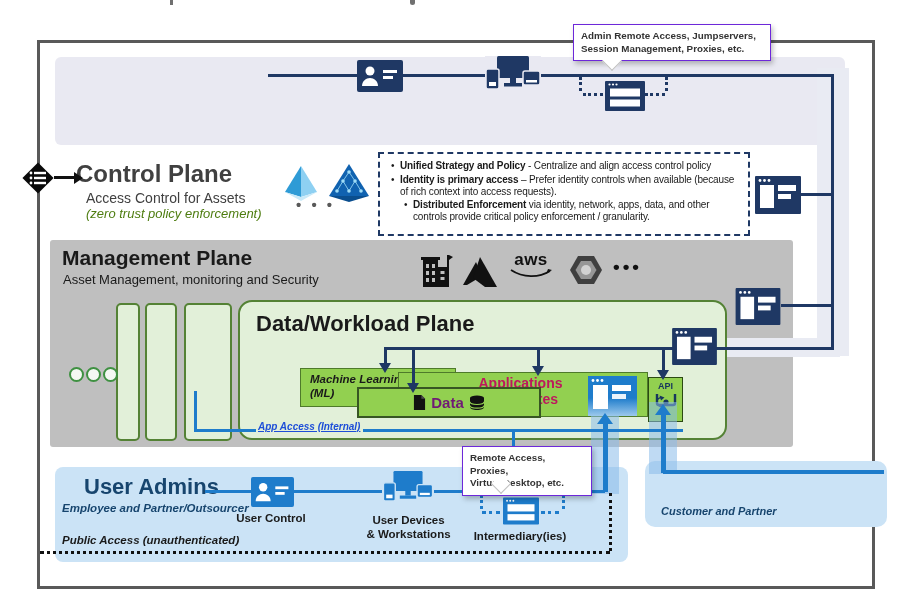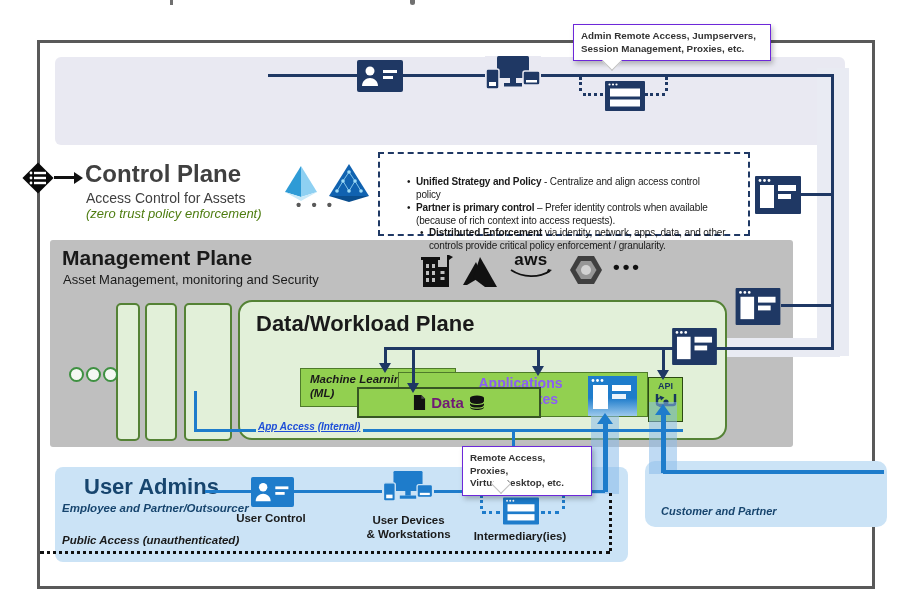--- a/index.html
+++ b/index.html
@@ -23,21 +23,21 @@
   .callout{background:#fff;border:1px solid #6d28d9;box-shadow:2px 3px 5px rgba(0,0,0,0.25);
            font-size:9.8px;font-weight:bold;color:#333;padding:5px 7px;line-height:12.5px;z-index:10;}
   .callout-tip{background:#fff;border-right:1px solid #BFBFBF;border-bottom:1px solid #BFBFBF;
                width:13px;height:13px;transform:rotate(45deg);z-index:11;}
   
   .dotv-navy{border-left:3px dotted #1F3864;}
   .doth-navy{border-top:3px dotted #1F3864;}
   .dotv-blue{border-left:3px dotted #1E7CCB;}
   .doth-blue{border-top:3px dotted #1E7CCB;}
   
-  ul.bullets{margin:16px;padding:0 0 0 14px;list-style:none;}
+  ul.bullets{margin:0;padding:0 0 0 14px;list-style:none;}
   ul.bullets li{position:relative;margin:0 0 1px 0;}
   ul.bullets li:before{content:"•";position:absolute;left:-9px;top:0;}
   ul.bullets ul{margin:0;padding:0 0 0 13px;list-style:none;}
   .greencircle{width:11px;height:11px;border:2px solid #3F9142;border-radius:50%;background:#F4F8F3;}
 </style>
 </head>
 <body>
 
 <div class="stage">
 
@@ -119,21 +119,21 @@
         <rect x="14" y="11.8" width="12" height="2.4" fill="#fff"></rect>
         <circle cx="11" cy="18" r="1.4" fill="#fff"></circle>
         <rect x="14" y="16.8" width="12" height="2.4" fill="#fff"></rect>
         <circle cx="11" cy="23" r="1.4" fill="#fff"></circle>
         <rect x="14" y="21.8" width="12" height="2.4" fill="#fff"></rect>
       </svg>
   </div>
   <div class="abs" style="left:54px;top:176px;width:22px;height:3px;background:#111;z-index:6;"></div>
   <div class="abs arr-right-black" style="left:74px;top:171.5px;z-index:6;"></div>
 
-  <div class="abs b nowrap" style="left:85px;top:160px;font-size:24px;color:#404040;">Control Plane</div>
+  <div class="abs b nowrap" style="left:76px;top:160px;font-size:24px;color:#404040;">Control Plane</div>
   <div class="abs nowrap" style="left:86px;top:190px;font-size:14px;color:#404040;">Access Control for Assets</div>
   <div class="abs i nowrap" style="left:86px;top:206px;font-size:13px;color:#4d7c0f;">(zero trust policy enforcement)</div>
 
   <div class="abs" style="left:282px;top:164px;width:38px;height:38px;">
     <svg width="38" height="38" viewBox="0 0 38 38">
         <polygon points="19,2 3,28 19,33" fill="#2E9BD6"></polygon>
         <polygon points="19,2 35,28 19,33" fill="#8ED0F2"></polygon>
         <polygon points="3,28 19,33 35,28 19,37" fill="#C9E9F8"></polygon>
       </svg>
   </div>
@@ -158,21 +158,21 @@
           <line x1="29" y1="19" x2="35" y2="29"></line>
         </g>
       </svg>
   </div>
   <div class="abs b nowrap" style="left:296px;top:196px;font-size:15px;color:#595959;letter-spacing:3px;">• • •</div>
 
   <div class="abs" style="left:378px;top:152px;width:372px;height:84px;border:2px dashed #1F3864;background:#fff;z-index:5;
               font-size:10px;line-height:12.5px;letter-spacing:-0.15px;color:#1a1a1a;padding:6px 6px 0 6px;box-sizing:border-box;">
     <ul class="bullets">
       <li><span class="b">Unified Strategy and Policy</span><span> - Centralize and align access control policy</span></li>
-      <li><span class="b">Partner is primary control</span><span> – Prefer identity controls when available (because of rich context into access requests).</span>
+      <li><span class="b">Identity is primary access</span><span> – Prefer identity controls when available (because of rich context into access requests).</span>
         <ul>
           <li><span class="b">Distributed Enforcement</span><span> via identity, network, apps, data, and other controls provide critical policy enforcement / granularity.</span></li>
         </ul>
       </li>
     </ul>
   </div>
 
   <div class="abs" style="left:755px;top:176px;width:46px;height:38px;z-index:6;">
     <svg width="46" height="38" viewBox="0 0 46 38">
         <rect width="46" height="38" rx="1" fill="#1F3864"></rect>
@@ -263,21 +263,21 @@
 
   <div class="abs" style="left:238px;top:300px;width:489px;height:140px;background:#E2F0D9;border:2.5px solid #548235;border-radius:14px;box-sizing:border-box;z-index:3;"></div>
   <div class="abs b nowrap" style="left:256px;top:311px;font-size:22px;color:#1a1a1a;z-index:4;">Data/Workload Plane</div>
 
   <div class="abs" style="left:300px;top:368px;width:156px;height:39px;background:#92D050;border:1.5px solid #4E7A2A;box-sizing:border-box;z-index:4;"></div>
   <div class="abs b i" style="left:310px;top:372px;font-size:11.5px;line-height:14px;color:#1a1a1a;z-index:4;">
     <div>Machine Learning</div>
     <div>(ML)</div>
   </div>
   <div class="abs" style="left:398px;top:372px;width:250px;height:45px;background:#92D050;border:1.5px solid #4E7A2A;box-sizing:border-box;z-index:4;"></div>
-  <div class="abs ctr b" style="left:433px;top:375px;width:175px;font-size:14px;line-height:16px;color:#8b5cf6;z-index:4;">
+  <div class="abs ctr b" style="left:433px;top:375px;width:175px;font-size:14px;line-height:16px;color:#be185d;z-index:4;">
     <div>Applications</div>
     <div>&amp; Websites</div>
   </div>
   <div class="abs" style="left:357px;top:387px;width:184px;height:31px;background:#92D050;border:2px solid #375623;box-sizing:border-box;z-index:4;display:flex;align-items:center;justify-content:center;gap:5px;">
     <span style="display:inline-flex;">
         <svg width="13" height="15" viewBox="0 0 14 16">
           <path d="M1 0 h8 l4 4 v12 h-12 z" fill="#111"></path>
           <path d="M9 0 l4 4 h-4 z" fill="#4d4d4d"></path>
         </svg>
       </span>

